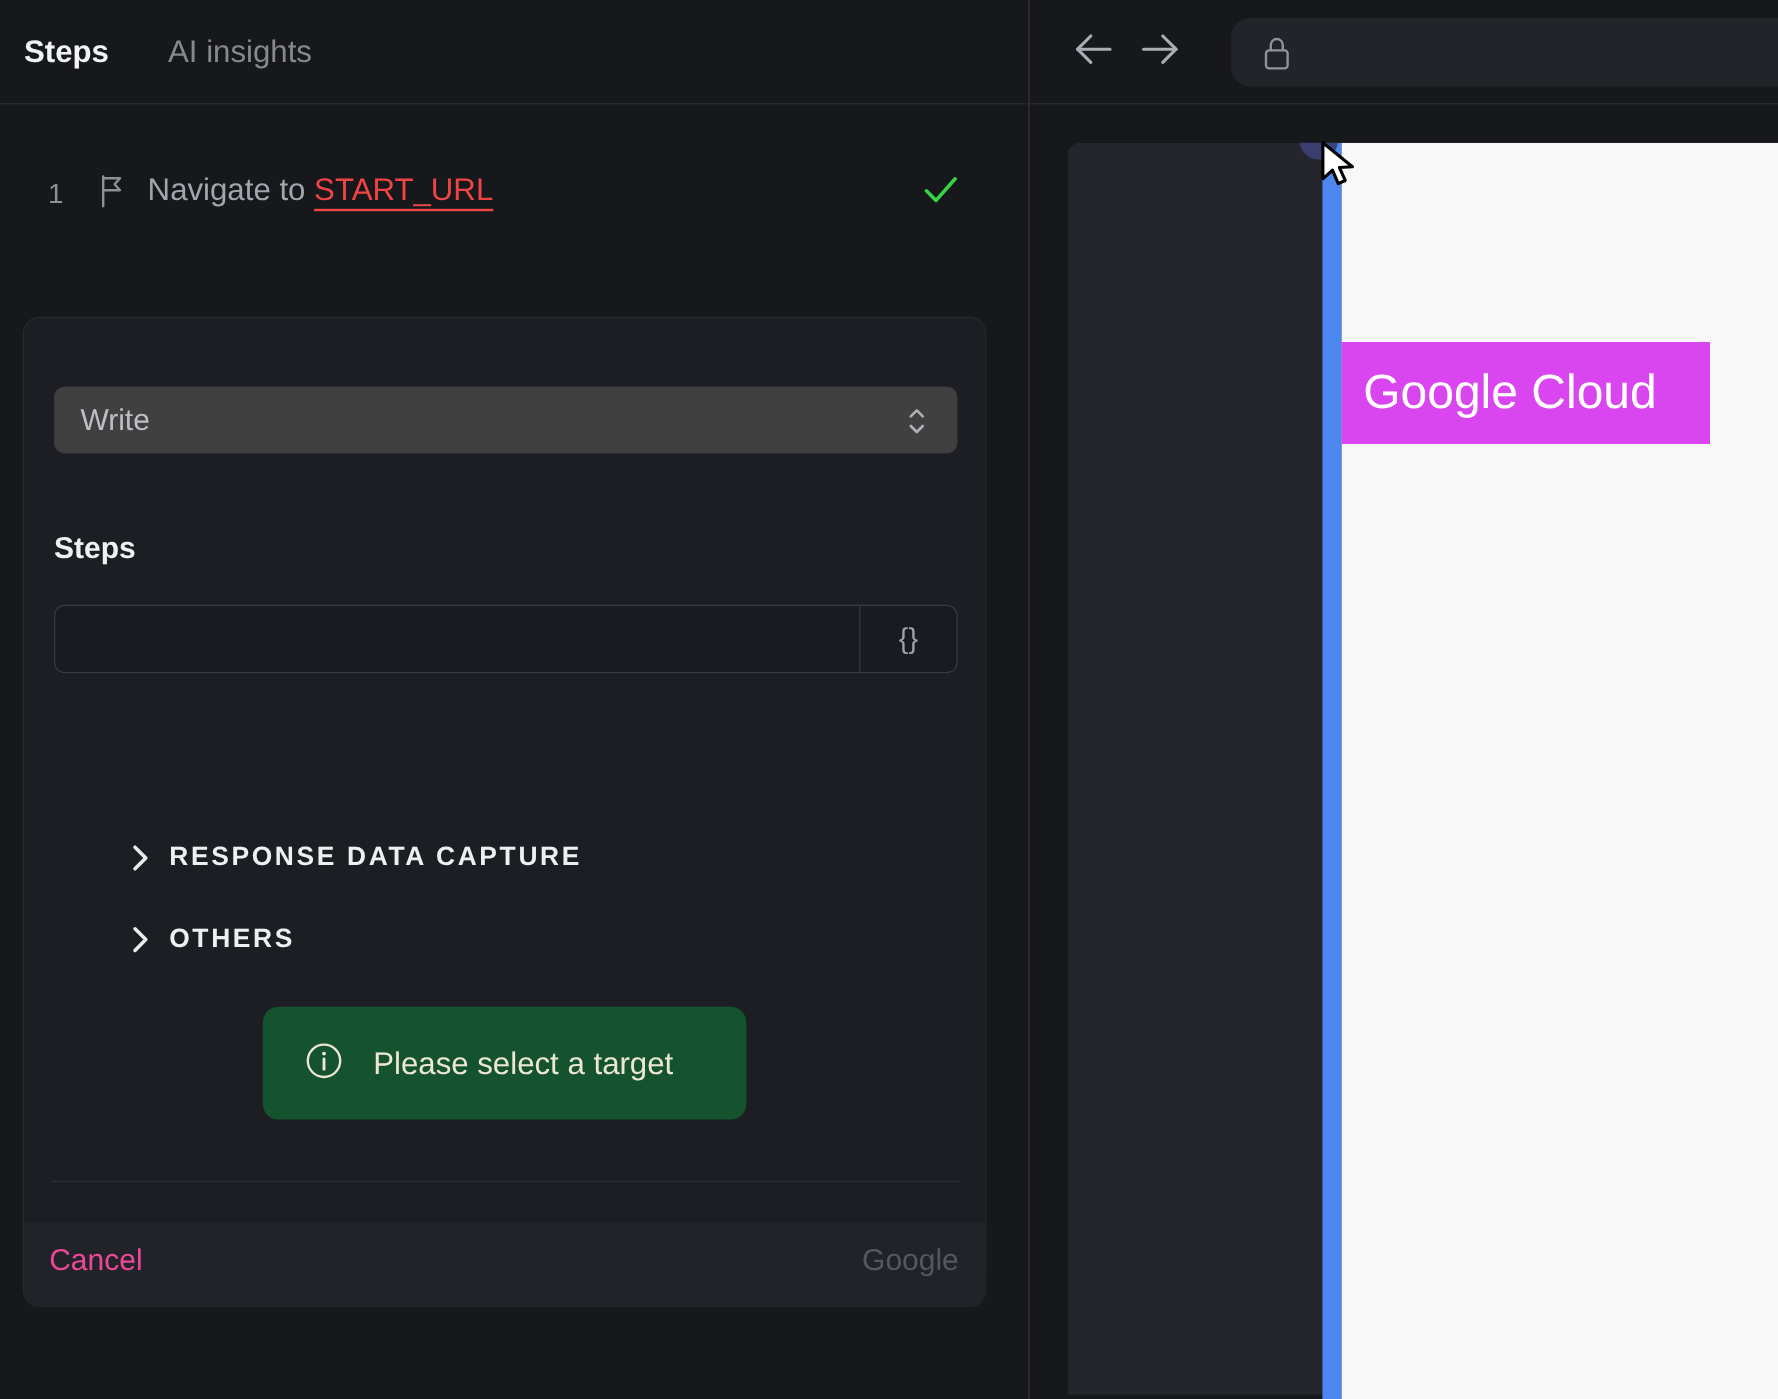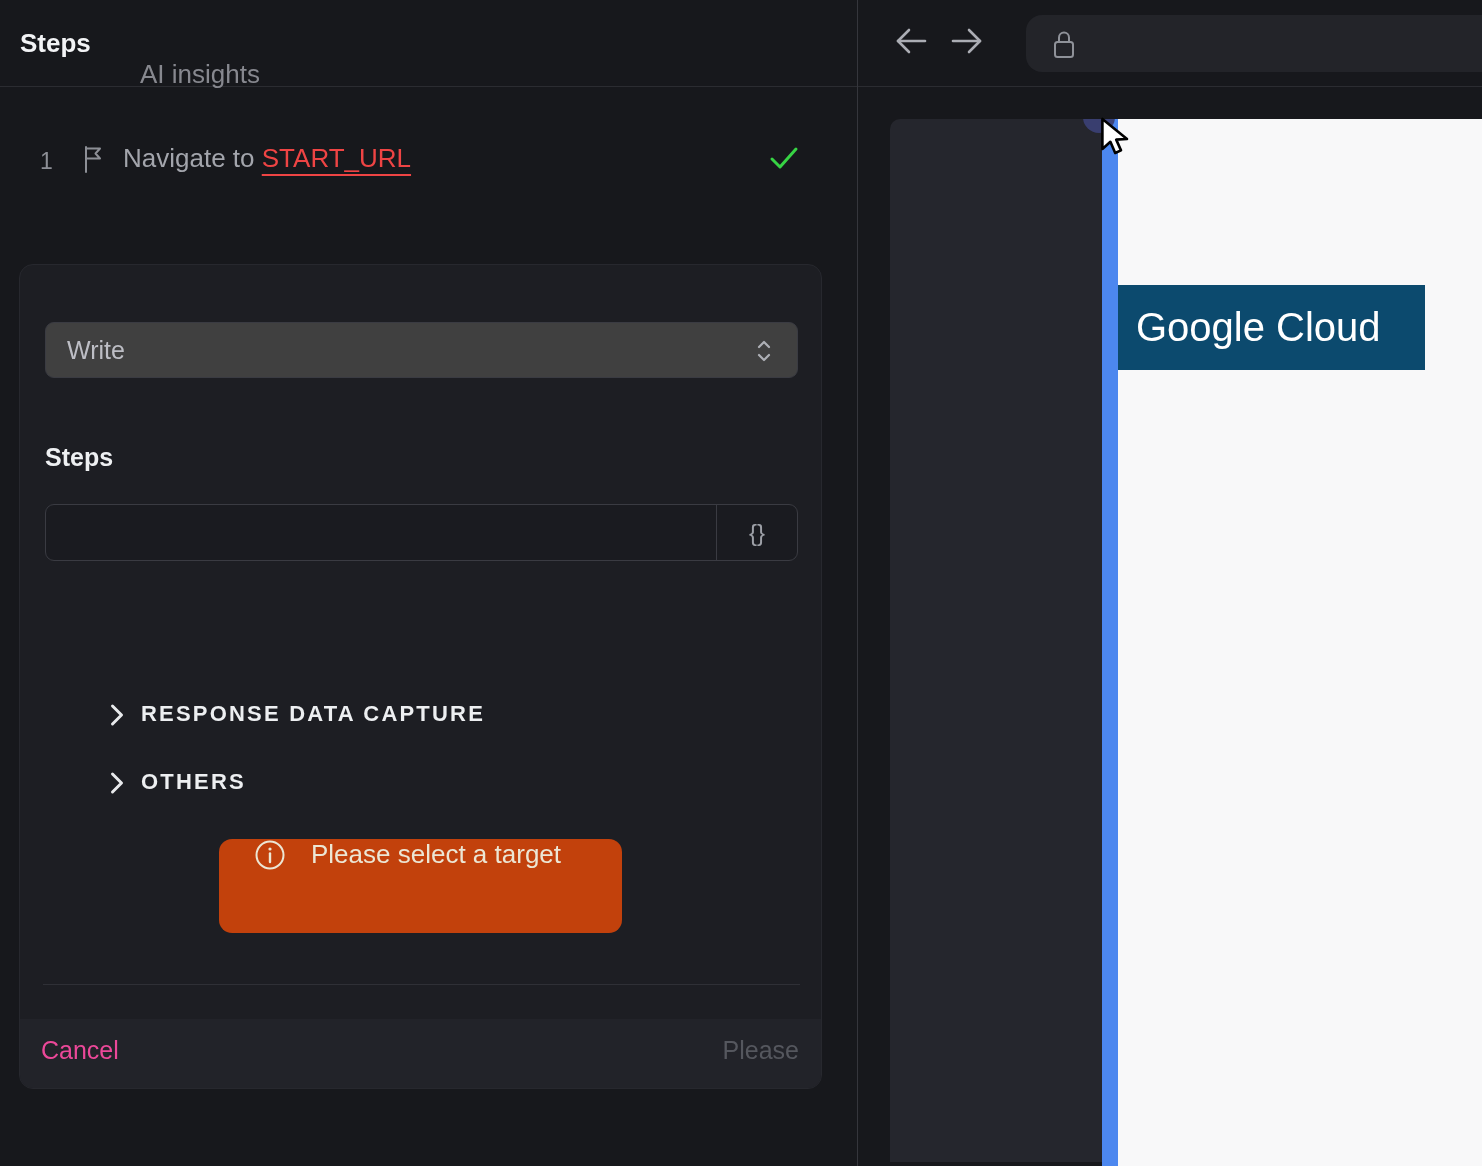--- a/index.html
+++ b/index.html
@@ -3,21 +3,21 @@
 <meta charset="utf-8">
 <style>
   html,body{margin:0;padding:0;background:#101114;}
   body{font-family:"Liberation Sans",sans-serif;-webkit-font-smoothing:antialiased;}
   .app{position:relative;width:1482px;height:1166px;background:#17181c;overflow:hidden;}
 
   
   .topbar-left{position:absolute;left:0;top:0;width:857px;height:86px;border-bottom:1px solid #2b2c31;}
   .tab{position:absolute;top:28px;font-size:26px;background:none;border:none;padding:0;cursor:default;}
   .tab.steps{left:20px;color:#f2f3f5;font-weight:600;}
-  .tab.ai{left:140px;color:#87888f;font-weight:400;margin-top:31px;}
+  .tab.ai{left:140px;color:#87888f;font-weight:400;}
 
   .step-row{position:absolute;left:0;top:140px;width:857px;height:52px;}
   .step-num{position:absolute;left:40px;top:8px;font-size:23px;color:#8d8f96;}
   .flag-icon{position:absolute;left:82px;top:5px;}
   .step-text{position:absolute;left:123px;top:3px;font-size:26px;color:#a3a5ac;white-space:nowrap;}
   .step-link{color:#ef4444;text-decoration:underline;text-underline-offset:7px;text-decoration-thickness:1.5px;cursor:pointer;}
   .check-icon{position:absolute;left:769px;top:6px;}
 
   
   .card{position:absolute;left:19px;top:264px;width:803px;height:825px;background:#1d1e23;
@@ -39,22 +39,22 @@
   .adv-row{position:absolute;left:0;top:343px;height:34px;width:100%;cursor:pointer;}
   .adv-row .chevron-down-icon{position:absolute;left:42px;top:9px;}
   .adv-row .lbl{position:absolute;left:73px;top:2px;font-size:22px;font-weight:700;letter-spacing:2.6px;color:#edeff1;}
 
   .sec-row{position:absolute;left:0;height:32px;width:100%;cursor:pointer;}
   .sec-row.r1{top:434px;}
   .sec-row.r2{top:502px;}
   .sec-row .chevron-right-icon{position:absolute;left:90px;top:4px;}
   .sec-row .lbl{position:absolute;left:121px;top:2px;font-size:22px;font-weight:700;letter-spacing:2.2px;color:#edeff1;}
 
-  .notice{position:absolute;left:199px;top:574px;width:403px;height:94px;background:#c2410c;border-radius:13px;
-          display:flex;align-items:flex-start;}
+  .notice{position:absolute;left:199px;top:574px;width:403px;height:94px;background:#14532d;border-radius:13px;
+          display:flex;align-items:center;}
   .notice .info-icon{margin-left:35px;flex:0 0 auto;display:block;}
   .notice .txt{margin-left:25px;font-size:26px;color:#ece6d4;white-space:nowrap;}
 
   .inner-divider{position:absolute;left:23px;top:719px;width:757px;height:1px;background:#2f3036;}
 
   .card-footer{position:absolute;left:0;bottom:0;width:100%;height:69px;background:#222329;
           border-radius:0 0 13px 13px;}
   .btn-cancel{position:absolute;left:21px;top:17px;background:none;border:none;padding:0;font-size:25px;
           color:#ec4899;cursor:pointer;font-family:"Liberation Sans",sans-serif;}
   .btn-apply{position:absolute;right:22px;top:17px;background:none;border:none;padding:0;font-size:25px;
@@ -154,21 +154,21 @@
           <path d="M16 14.5 V23" stroke="#ece6d4" stroke-width="2.4" stroke-linecap="round"></path>
         </svg>
       </span>
       <span class="txt">Please select a target</span>
     </div>
 
     <div class="inner-divider"></div>
 
     <div class="card-footer">
       <button class="btn-cancel">Cancel</button>
-      <button class="btn-apply">Please</button>
+      <button class="btn-apply">Google</button>
     </div>
   </div>
 
   <div class="vdivider"></div>
 
   <div class="topbar-right"></div>
 
   <button class="nav-btn back">
     <svg width="34" height="30" viewBox="0 0 34 30" fill="none">
       <path d="M31 15 H4" stroke="#abadb4" stroke-width="2.6" stroke-linecap="round"></path>
@@ -189,21 +189,21 @@
         <path d="M9 14 V9.5 a5 5 0 0 1 10 0 V14" stroke="#8f9299" stroke-width="2"></path>
       </svg>
     </span>
     <input class="address-input" type="text" value="" style="">
   </div>
 
   <div class="page-clip">
     <div class="site-sidebar"></div>
     <div class="site-stripe" style="background: rgb(76, 135, 239);"></div>
     <div class="site-page"></div>
-    <div class="gc-banner" style="background: #0c4a6e;">
+    <div class="gc-banner" style="background: #d946ef;">
       <span class="txt">Google Cloud</span>
     </div>
     <div class="click-dot"></div>
   </div>
 
   <span class="cursor-icon">
     <svg width="36" height="42" viewBox="0 0 18 21" fill="none">
       <path d="M1.2 1 L1.2 16 L5.2 12.4 L7.6 18 L10.5 16.7 L8.1 11.3 L13.5 11 Z" fill="#ffffff" stroke="#000000" stroke-width="1.3" stroke-linejoin="round"></path>
     </svg>
   </span>

